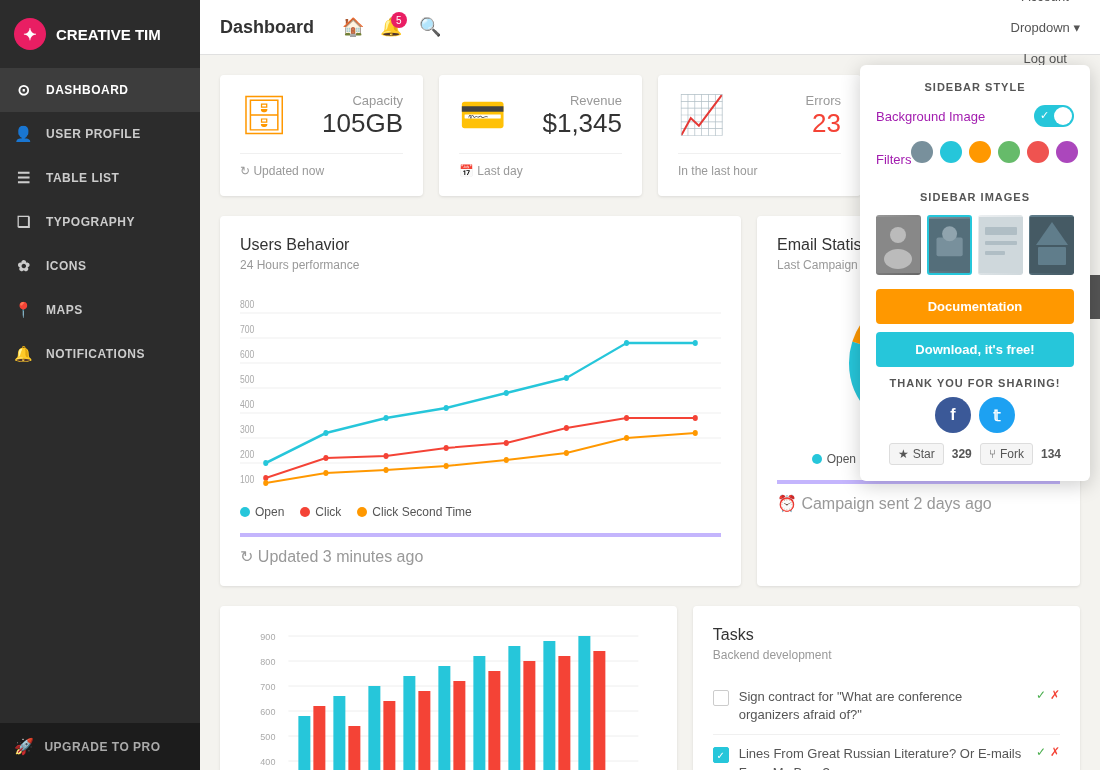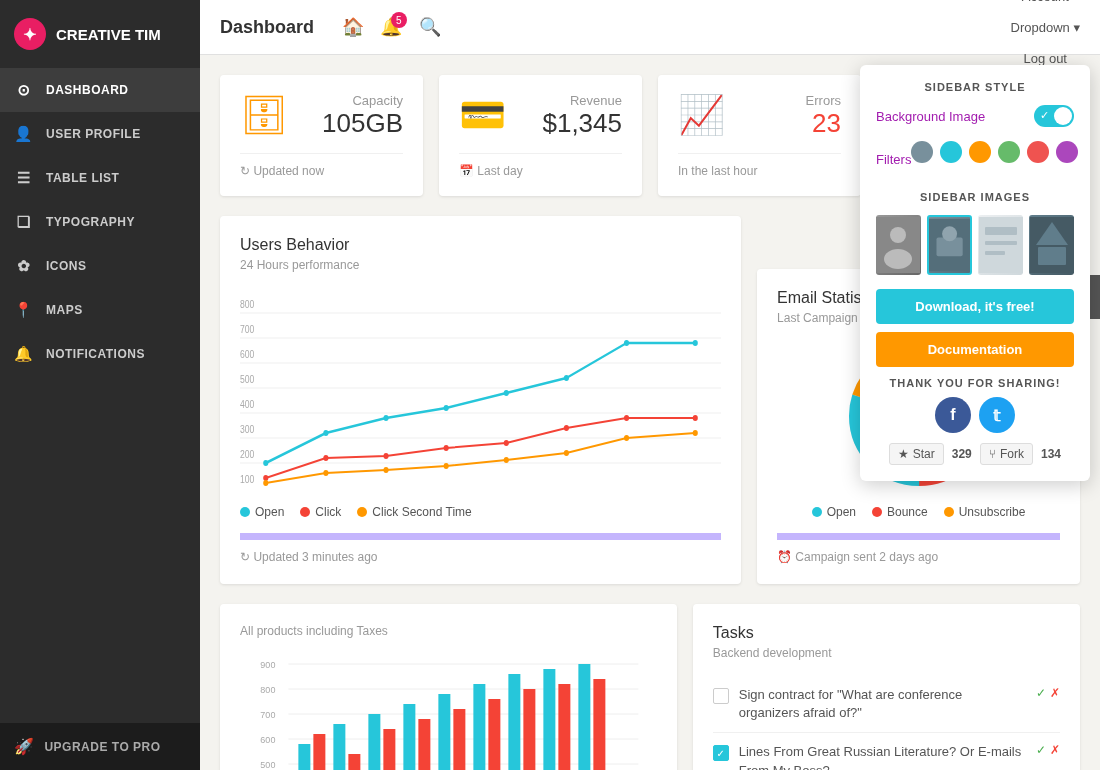--- a/index.html
+++ b/index.html
@@ -106,38 +106,38 @@
     .stat-card-icon { font-size: 38px; }
     .stat-card-label { font-size: 13px; color: #999; text-align: right; }
     .stat-card-value { font-size: 26px; font-weight: 300; color: #333; text-align: right; }
     .stat-card-footer { border-top: 1px solid #f0f0f0; margin-top: 14px; padding-top: 10px; color: #999; font-size: 12px; }
     .stat-icon-yellow { color: #ff9800; }
     .stat-icon-green { color: #4caf50; }
     .stat-icon-red { color: #f44336; }
     .stat-icon-blue { color: #2196f3; }
 
     
-    .charts-row { display: flex; gap: 16px; margin-bottom: 20px; align-items: flex-end; }
+    .charts-row { display: flex; gap: 16px; margin-bottom: 20px; }
     .chart-card {
       background: #fff;
       border-radius: 4px;
       padding: 20px;
       box-shadow: 0 1px 3px rgba(0,0,0,0.1);
     }
     .chart-card-wide { flex: 1.7; }
     .chart-card-narrow { flex: 1; }
     .chart-title { font-size: 16px; font-weight: 400; color: #333; margin-bottom: 4px; }
     .chart-subtitle { font-size: 12px; color: #999; margin-bottom: 16px; }
 
     
     .line-chart-area { width: 100%; height: 200px; }
     .chart-legend { display: flex; gap: 16px; margin-top: 14px; }
     .legend-item { display: flex; align-items: center; gap: 5px; font-size: 12px; color: #555; }
     .legend-dot { width: 10px; height: 10px; border-radius: 50%; }
-    .chart-footer { border-top: 7px solid #c4b5fd; margin-top: 14px; padding-top: 10px; color: #999; font-size: 12px; }
+    .chart-footer { border-top: 4px solid #c4b5fd; margin-top: 14px; padding-top: 10px; color: #999; font-size: 16px; }
 
     
     .donut-area { display: flex; justify-content: center; align-items: center; height: 150px; }
 
     
     .bottom-row { display: flex; gap: 16px; }
     .bottom-card {
       background: #fff;
       border-radius: 4px;
       padding: 20px;
@@ -507,21 +507,20 @@
             <div class="legend-dot" style="background:#ff9800;"></div>
             <span>Unsubscribe</span>
           </div>
         </div>
         <div class="chart-footer">⏰ <span>Campaign sent 2 days ago</span></div>
       </div>
     </div>
 
     <div class="bottom-row">
       <div class="bottom-card bottom-card-wide">
-        <div class="chart-subtitle">All products including Taxes</div>
         <svg class="bar-chart-area" viewBox="0 0 380 170" style="height:170px;">
 
           <line x1="30" y1="10" x2="380" y2="10" stroke="#eee" stroke-width="1"></line>
           <line x1="30" y1="35" x2="380" y2="35" stroke="#eee" stroke-width="1"></line>
           <line x1="30" y1="60" x2="380" y2="60" stroke="#eee" stroke-width="1"></line>
           <line x1="30" y1="85" x2="380" y2="85" stroke="#eee" stroke-width="1"></line>
           <line x1="30" y1="110" x2="380" y2="110" stroke="#eee" stroke-width="1"></line>
           <line x1="30" y1="135" x2="380" y2="135" stroke="#eee" stroke-width="1"></line>
 
           <text x="2" y="14" font-size="9" fill="#aaa">900</text>
@@ -626,22 +625,22 @@
           </div>
           <div class="sidebar-img sidebar-img-dark">
             <svg width="44" height="56" viewBox="0 0 44 56">
               <rect width="44" height="56" fill="#455a64"></rect>
               <rect x="8" y="30" width="28" height="18" rx="1" fill="#607d8b"></rect>
               <polygon points="22,5 38,28 6,28" fill="#607d8b"></polygon>
             </svg>
           </div>
         </div>
       </div>
+      <button class="panel-btn panel-btn-orange">Documentation</button>
       <button class="panel-btn panel-btn-cyan">Download, it's free!</button>
-      <button class="panel-btn panel-btn-orange">Documentation</button>
       <div class="thank-you">THANK YOU FOR SHARING!</div>
       <div class="social-row">
         <div class="social-btn social-fb">f</div>
         <div class="social-btn social-tw">𝕥</div>
       </div>
       <div class="github-row">
         <div class="github-btn">
           <span>★</span>
           <span>Star</span>
         </div>

